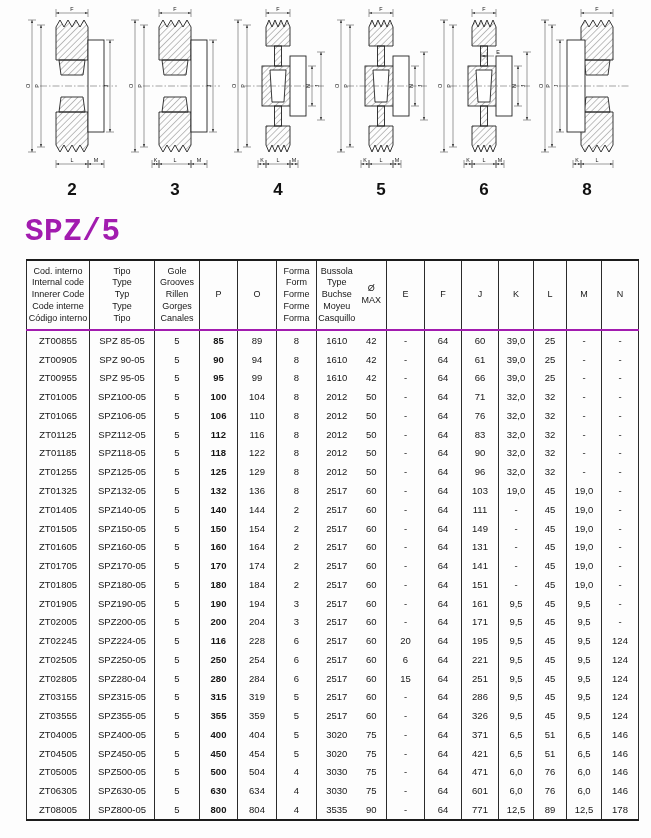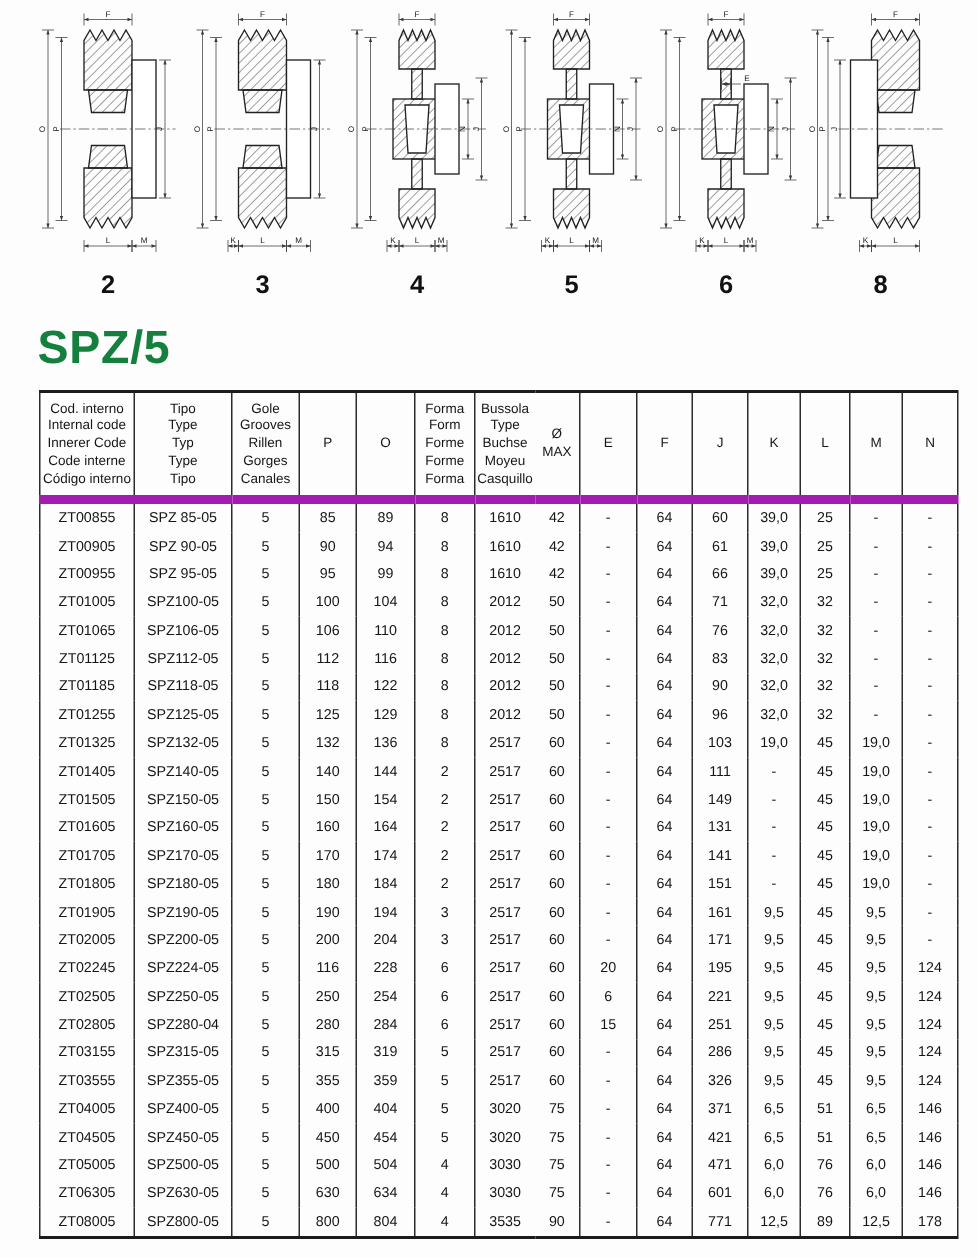--- a/index.html
+++ b/index.html
@@ -23,45 +23,45 @@
   .dim{stroke:#3a3a3a;stroke-width:0.5;fill:none;}
   .arr{fill:#3a3a3a;stroke:none;}
   .dlab{font-size:5.4px;fill:#161616;font-family:"Liberation Sans",sans-serif;}
   .cl{stroke:#4a4a4a;stroke-width:0.5;stroke-dasharray:7 2 1.5 2;}
   .ol{stroke:#222;stroke-width:0.9;}
   .plate{fill:#fff;stroke:#222;stroke-width:0.9;}
 
   
   .title{
     margin:10px 0 10px 25px;font-size:31px;font-weight:900;
-    letter-spacing:0.5px;color:#15803d;
-    font-family:Liberation Sans, sans-serif;
+    letter-spacing:0.5px;color:#a21caf;
+    font-family:Liberation Mono, monospace;
   }
 
   
   .data-table{
     border-collapse:collapse;table-layout:fixed;width:612px;
     margin-left:26px;
     border-top:2.5px solid #1c1c1c;border-bottom:2.5px solid #1c1c1c;
     border-left:1px solid #2b2b2b;border-right:1px solid #2b2b2b;
   }
   .data-table th,.data-table td{
     border-left:1px solid #2b2b2b;
     text-align:center;vertical-align:middle;
     font-size:9.5px;color:#161616;padding:0 1px;
     overflow:hidden;white-space:nowrap;
   }
   .data-table th:first-child,.data-table td:first-child{border-left:none;}
   .data-table th.no-left,.data-table td.no-left{border-left:none;}
   .data-table thead th{
-    height:68px;border-bottom:6px solid #a21caf;
+    height:68px;border-bottom:2px solid #a21caf;
     font-weight:400;font-size:9px;line-height:1.3;
   }
   .data-table tbody td{height:18.77px;font-weight:400;}
-  .data-table tbody td.bold{font-weight:400;}
+  .data-table tbody td.bold{font-weight:700;}
   .hline{line-height:1.3;}
 </style>
 </head>
 <body>
 
 <div class="page">
   <div class="figures-row" id="figures">
       <div class="figure">
         <svg viewBox="0 0 100 172" width="100" height="172">
           <defs>

